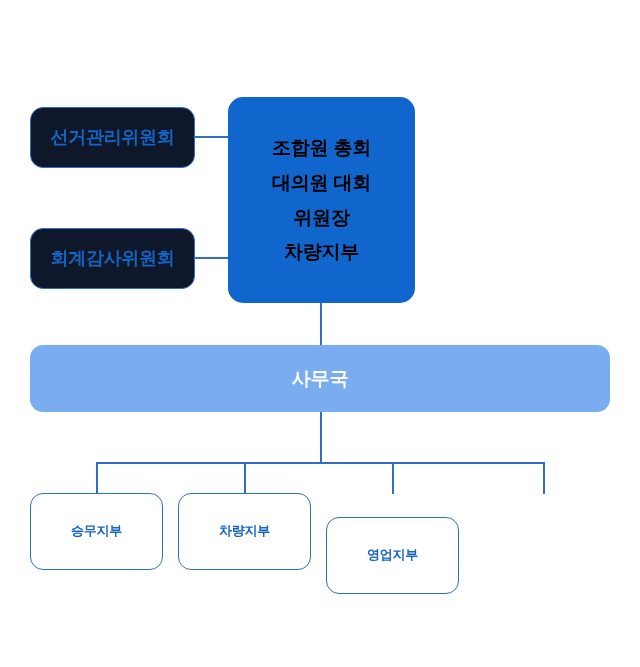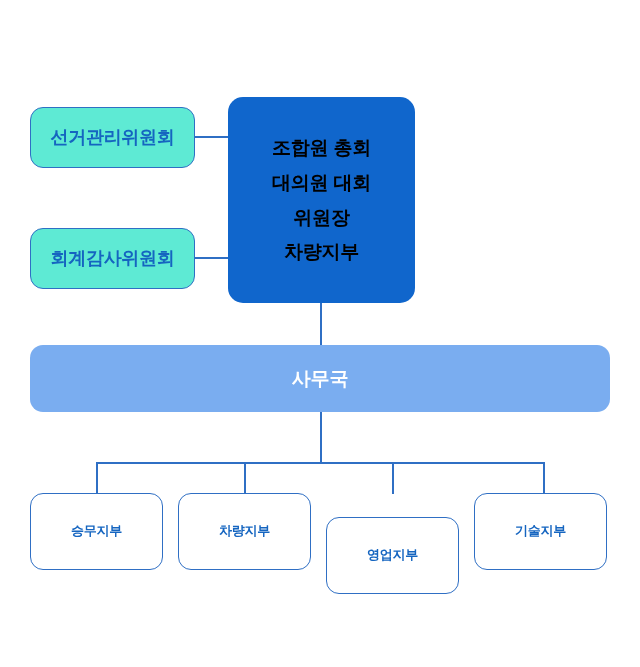--- a/index.html
+++ b/index.html
@@ -27,21 +27,21 @@
     display: flex;
     align-items: center;
     justify-content: center;
     text-align: center;
     line-height: 1.45;
     user-select: none;
   }
 
   
   .node.committee {
-    background: #5eead4;
+    background: #0f172a;
     border: 1.6px solid #2f6fc4;
     border-radius: 13px;
     color: #1565c0;
     font-size: 18px;
     font-weight: 700;
     letter-spacing: -0.3px;
   }
 
   
   .node.primary {
@@ -133,17 +133,14 @@
   </div>
 
   <div class="node dept" style="left:178px; top:493px; width:133px; height:77px;">
     <span>차량지부</span>
   </div>
 
   <div class="node dept" style="left:326px; top:517px; width:133px; height:77px;">
     <span>영업지부</span>
   </div>
 
-  <div class="node dept" style="left:474px; top:493px; width:133px; height:77px;">
-    <span>기술지부</span>
-  </div>
 
 </div>
 
 </body></html>

